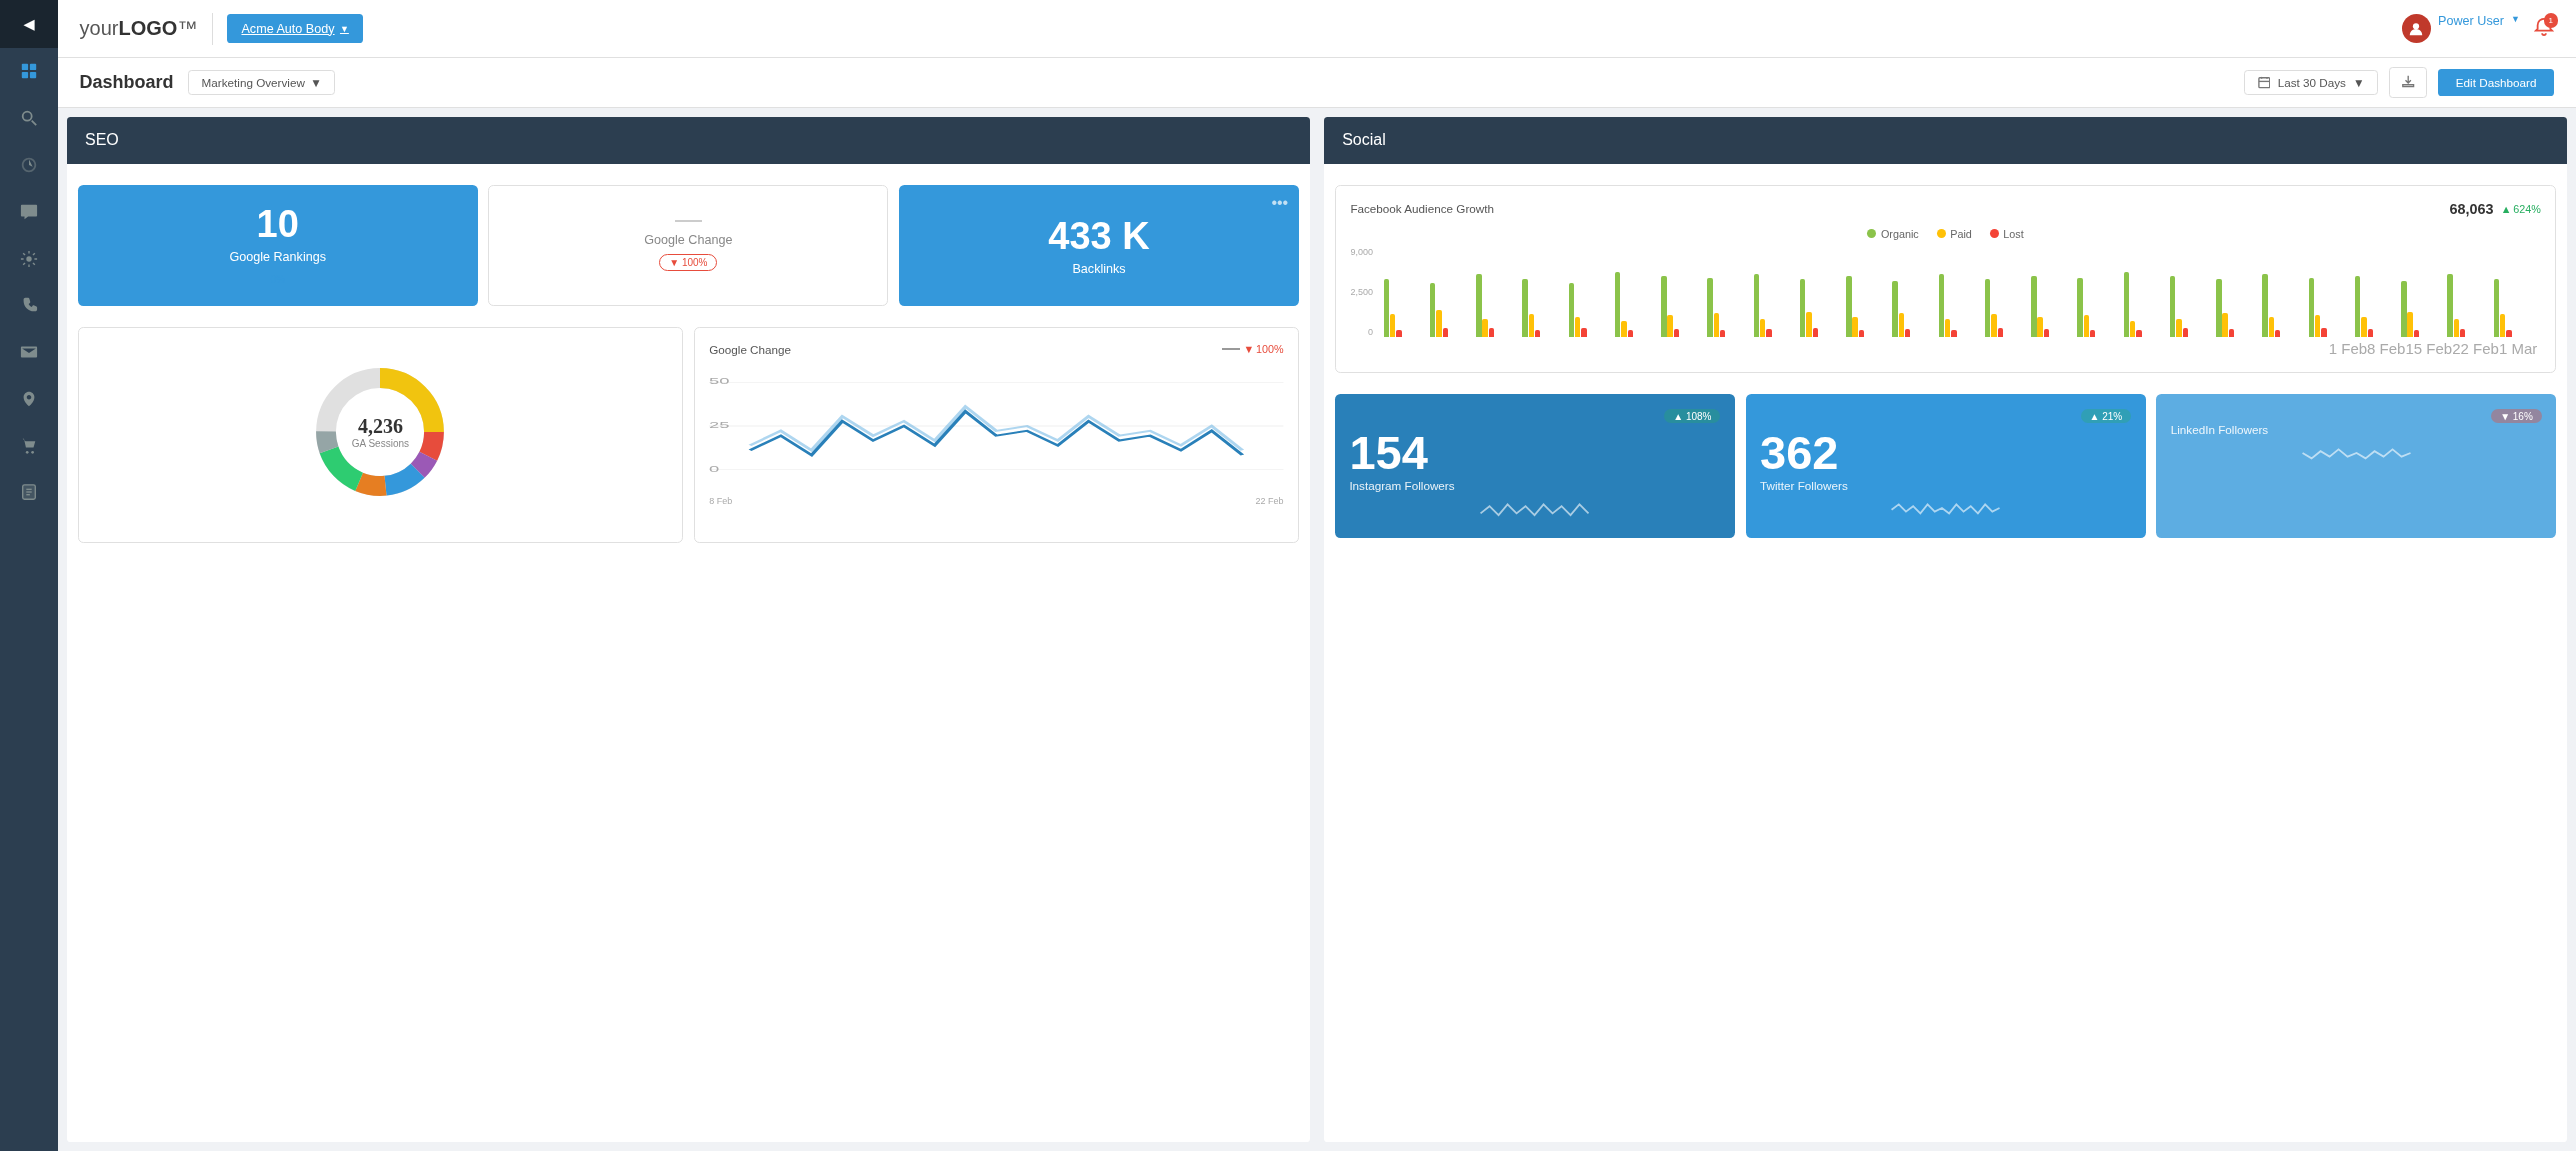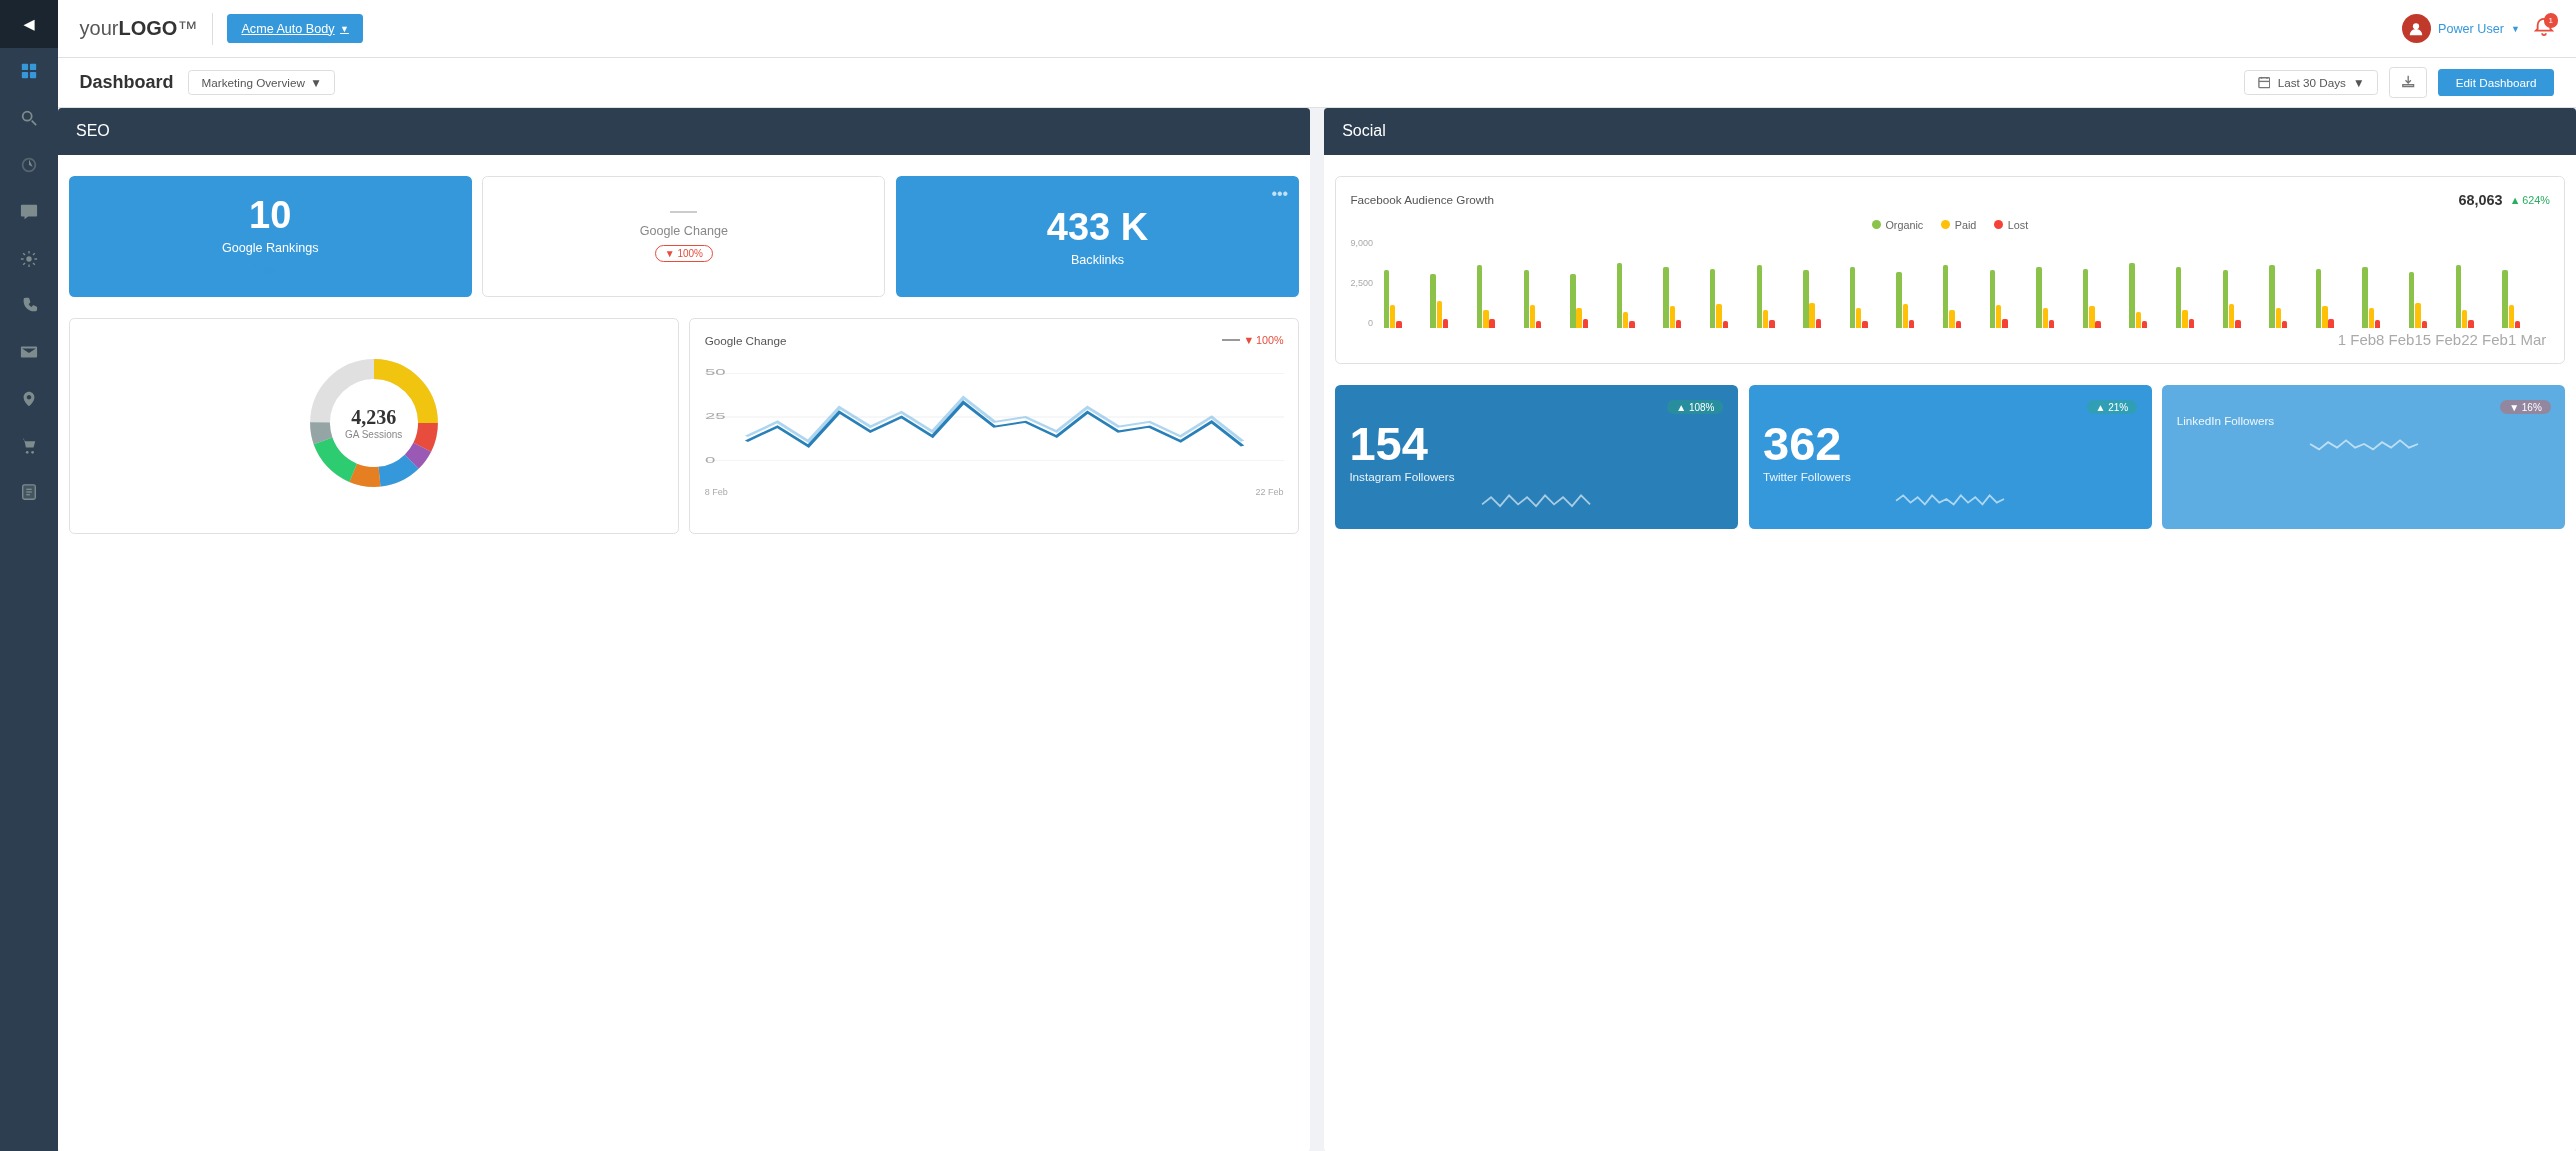--- a/index.html
+++ b/index.html
@@ -16,36 +16,36 @@
 
     
     .topbar { background: #fff; height: 58px; display: flex; align-items: center; padding: 0 21.6px; border-bottom: 0.9px solid #e0e0e0; gap: 14.4px; }
     .logo-area { display: flex; align-items: center; gap: 14.4px; }
     .logo-text { font-size: 20px; font-weight: 300; color: #555; }
     .logo-text span { font-weight: 700; color: #333; }
     .logo-divider { width: 0.9px; height: 32px; background: #ddd; }
     .account-btn { background: #3498db; color: #fff; border: none; border-radius: 3.6px; padding: 7.2px 14.4px; font-size: 12.6px; cursor: pointer; display: flex; align-items: center; gap: 5.4px; text-decoration: underline; }
     .account-btn .chevron { font-size: 9px; }
     .topbar-right { margin-left: auto; display: flex; align-items: center; gap: 14.4px; }
-    .user-btn { display: flex; align-items: center; gap: 7.2px; color: #3498db; cursor: pointer; font-size: 12.6px; }
+    .user-btn { display: flex; gap: 7.2px; color: #3498db; cursor: pointer; font-size: 12.6px; }
     .user-avatar { width: 29px; height: 29px; border-radius: 50%; background: #c0392b; display: flex; align-items: center; justify-content: center; color: #fff; font-size: 12.6px; }
     .notif-btn { position: relative; cursor: pointer; }
     .notif-badge { position: absolute; top: -3.6px; right: -3.6px; background: #e74c3c; color: #fff; border-radius: 50%; width: 14.4px; height: 14.4px; font-size: 8px; display: flex; align-items: center; justify-content: center; }
 
     
     .subheader { background: #fff; height: 50px; display: flex; align-items: center; padding: 0 21.6px; border-bottom: 0.9px solid #e0e0e0; gap: 14.4px; }
     .page-title { font-size: 18px; font-weight: 600; color: #333; }
     .view-select-btn { border: 0.9px solid #ddd; background: #fff; border-radius: 3.6px; padding: 5.4px 12.6px; font-size: 11.7px; color: #555; cursor: pointer; display: flex; align-items: center; gap: 5.4px; }
     .subheader-right { margin-left: auto; display: flex; align-items: center; gap: 10.8px; }
     .date-btn { border: 0.9px solid #ddd; background: #fff; border-radius: 3.6px; padding: 5.4px 12.6px; font-size: 11.7px; color: #555; cursor: pointer; display: flex; align-items: center; gap: 7.2px; }
     .download-btn { border: 0.9px solid #ddd; background: #fff; border-radius: 3.6px; padding: 5.4px 10.8px; cursor: pointer; color: #555; }
     .edit-btn { background: #3498db; color: #fff; border: none; border-radius: 3.6px; padding: 7.2px 18px; font-size: 11.7px; cursor: pointer; font-weight: 500; }
 
     
-    .content { flex: 1; overflow-y: auto; padding: 0; display: grid; grid-template-columns: 1fr 1fr; gap: 14.4px; }
+    .content { flex: 1; overflow-y: auto; padding: 9px; display: grid; grid-template-columns: 1fr 1fr; gap: 14.4px; }
 
     
     .panel { background: #fff; border-radius: 3.6px; overflow: hidden; }
     .panel-header { background: #2c3e50; color: #fff; padding: 14.4px 18px; font-size: 16px; font-weight: 500; }
 
     
     .seo-section { display: flex; flex-direction: column; gap: 10.8px; }
     .seo-cards { display: grid; grid-template-columns: 1fr 1fr 1fr; gap: 10.8px; padding: 10.8px; }
     .stat-card { border-radius: 5.4px; padding: 18px; display: flex; flex-direction: column; align-items: center; justify-content: center; min-height: 117px; }
     .stat-card.blue { background: #3498db; color: #fff; }

